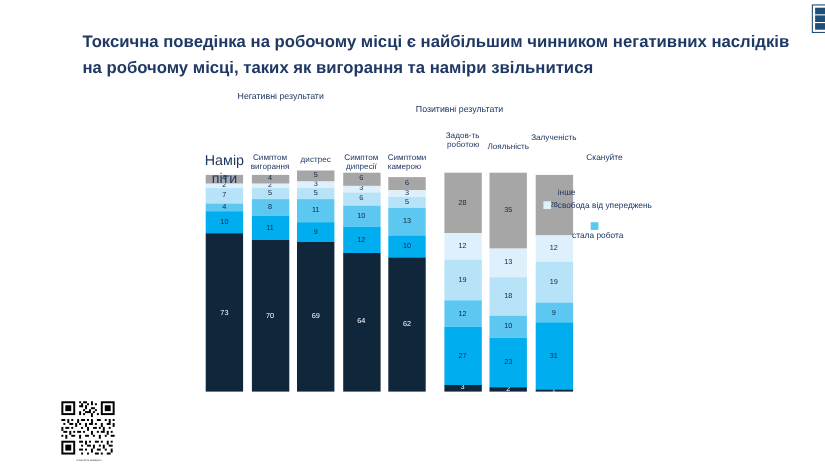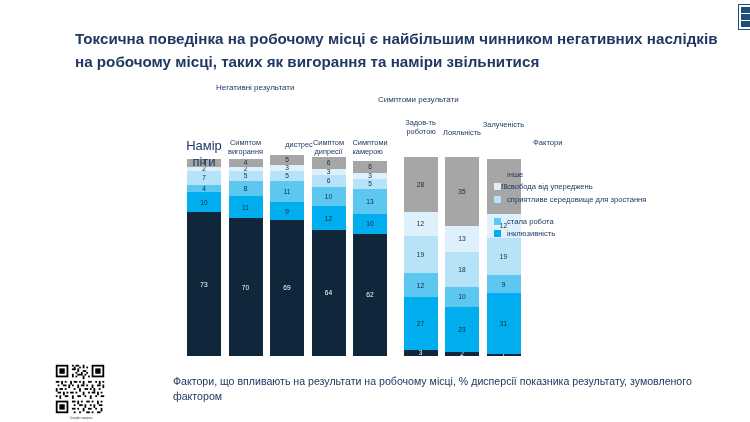--- a/index.html
+++ b/index.html
@@ -50,21 +50,21 @@
   .seg{
     display:flex;align-items:center;justify-content:center;
     font-size:6.6px;overflow:hidden;
   }
   .seg.lbl-dark{color:#11283f;}
   .seg.lbl-light{color:#ffffff;}
 
   
   .legend{position:absolute;left:446px;top:168px;}
   .legend-row{display:flex;align-items:center;height:12.6px;}
-  .legend-row.gap{margin-top:9px;}
+  .legend-row.gap{margin-top:9px;flex-direction:column;}
   .swatch{width:7px;height:7px;margin-right:6px;flex:0 0 auto;}
   .legend-label{font-size:7.6px;color:#1f3864;white-space:nowrap;}
 
   .factors-label{position:absolute;left:485px;top:138px;font-size:7.6px;color:#1f3864;}
 
   
   .caption{
     position:absolute;left:125px;top:374px;width:520px;
     font-size:10.6px;line-height:1.45;color:#1f3864;
   }
@@ -92,23 +92,23 @@
       <div>ДЕРЖАВНИЙ</div>
       <div>УНІВЕРСИТЕТ</div>
       <div>ЕКОНОМІКИ</div>
       <div>І ТЕХНОЛОГІЙ</div>
     </div>
   </div>
 
   <div class="title">Токсична поведінка на робочому місці є найбільшим чинником негативних наслідків на робочому місці, таких як вигорання та наміри звільнитися</div>
 
   <div class="grp grp-neg">Негативні результати</div>
-  <div class="grp grp-pos">Симптоми результати</div>
-
-  <div class="factors-label">Фактори</div>
+  <div class="grp grp-pos">Позитивні результати</div>
+
+  <div class="factors-label">Скануйте</div>
 
   <div class="chart" id="chart">
       <div class="col" style="left: 139px; top: 159px; height: 197px;">
         <div class="bar" style="top: 0px; height: 197px;">
           <div class="seg lbl-dark" title="інше: 4" style="background: rgb(166, 166, 166); height: 7.88px;">4</div>
           <div class="seg lbl-dark" title="свобода від упереджень: 2" style="background: rgb(221, 240, 251); height: 3.94px;">2</div>
           <div class="seg lbl-dark" title="сприятливе середовище для зростання: 7" style="background: rgb(182, 227, 248); height: 13.79px;">7</div>
           <div class="seg lbl-dark" title="стала робота: 4" style="background: rgb(92, 200, 242); height: 7.88px;">4</div>
           <div class="seg lbl-dark" title="інклюзивність: 10" style="background: rgb(0, 174, 239); height: 19.7px;">10</div>
           <div class="seg lbl-light" title="токсична поведінка на робочому місці: 73" style="background: rgb(16, 38, 59); height: 143.81px;">73</div>
@@ -135,21 +135,21 @@
       <div class="col" style="left: 222px; top: 155.06px; height: 200.94px;">
         <div class="bar" style="top: 0px; height: 200.94px;">
           <div class="seg lbl-dark" title="інше: 5" style="background: rgb(166, 166, 166); height: 9.85px;">5</div>
           <div class="seg lbl-dark" title="свобода від упереджень: 3" style="background: rgb(221, 240, 251); height: 5.91px;">3</div>
           <div class="seg lbl-dark" title="сприятливе середовище для зростання: 5" style="background: rgb(182, 227, 248); height: 9.85px;">5</div>
           <div class="seg lbl-dark" title="стала робота: 11" style="background: rgb(92, 200, 242); height: 21.67px;">11</div>
           <div class="seg lbl-dark" title="інклюзивність: 9" style="background: rgb(0, 174, 239); height: 17.73px;">9</div>
           <div class="seg lbl-light" title="токсична поведінка на робочому місці: 69" style="background: rgb(16, 38, 59); height: 135.93px;">69</div>
         </div>
       </div>
-      <div style="position: absolute; left: 251px; top: 140px; transform: translateX(-50%); font-size: 7.4px; line-height: 1.25; color: rgb(31, 56, 100); white-space: nowrap;">
+      <div style="position: absolute; left: 239px; top: 140px; transform: translateX(-50%); font-size: 7.4px; line-height: 1.25; color: rgb(31, 56, 100); white-space: nowrap;">
         <div>дистрес</div>
       </div>
       <div class="col" style="left: 263.5px; top: 157.03px; height: 198.97px;">
         <div class="bar" style="top: 0px; height: 198.97px;">
           <div class="seg lbl-dark" title="інше: 6" style="background: rgb(166, 166, 166); height: 11.82px;">6</div>
           <div class="seg lbl-dark" title="свобода від упереджень: 3" style="background: rgb(221, 240, 251); height: 5.91px;">3</div>
           <div class="seg lbl-dark" title="сприятливе середовище для зростання: 6" style="background: rgb(182, 227, 248); height: 11.82px;">6</div>
           <div class="seg lbl-dark" title="стала робота: 10" style="background: rgb(92, 200, 242); height: 19.7px;">10</div>
           <div class="seg lbl-dark" title="інклюзивність: 12" style="background: rgb(0, 174, 239); height: 23.64px;">12</div>
           <div class="seg lbl-light" title="токсична поведінка на робочому місці: 64" style="background: rgb(16, 38, 59); height: 126.08px;">64</div>
@@ -217,35 +217,26 @@
 
   <div class="legend" id="legend">
       <div class="legend-row">
         <span class="swatch" style="background: rgb(166, 166, 166);"></span>
         <span class="legend-label">інше</span>
       </div>
       <div class="legend-row">
         <span class="swatch" style="background: rgb(221, 240, 251);"></span>
         <span class="legend-label">свобода від упереджень</span>
       </div>
-      <div class="legend-row">
-        <span class="swatch" style="background: rgb(182, 227, 248);"></span>
-        <span class="legend-label">сприятливе середовище для зростання</span>
-      </div>
       <div class="legend-row gap">
         <span class="swatch" style="background: rgb(92, 200, 242);"></span>
         <span class="legend-label">стала робота</span>
       </div>
-      <div class="legend-row">
-        <span class="swatch" style="background: rgb(0, 174, 239);"></span>
-        <span class="legend-label">інклюзивність</span>
-      </div>
     </div>
 
-  <div class="caption">Фактори, що впливають на результати на робочому місці, % дисперсії показника результату, зумовленого фактором</div>
 
   <div class="qr-wrap">
     <svg class="qr" viewBox="0 0 29 29">
       <rect width="29" height="29" fill="#ffffff"></rect>
       <g fill="#000000">
         <rect x="1" y="1" width="7" height="7"></rect>
           <rect x="2" y="2" width="5" height="5" fill="#fff"></rect>
           <rect x="3" y="3" width="3" height="3"></rect>
         <rect x="21" y="1" width="7" height="7"></rect>
           <rect x="22" y="2" width="5" height="5" fill="#fff"></rect>

